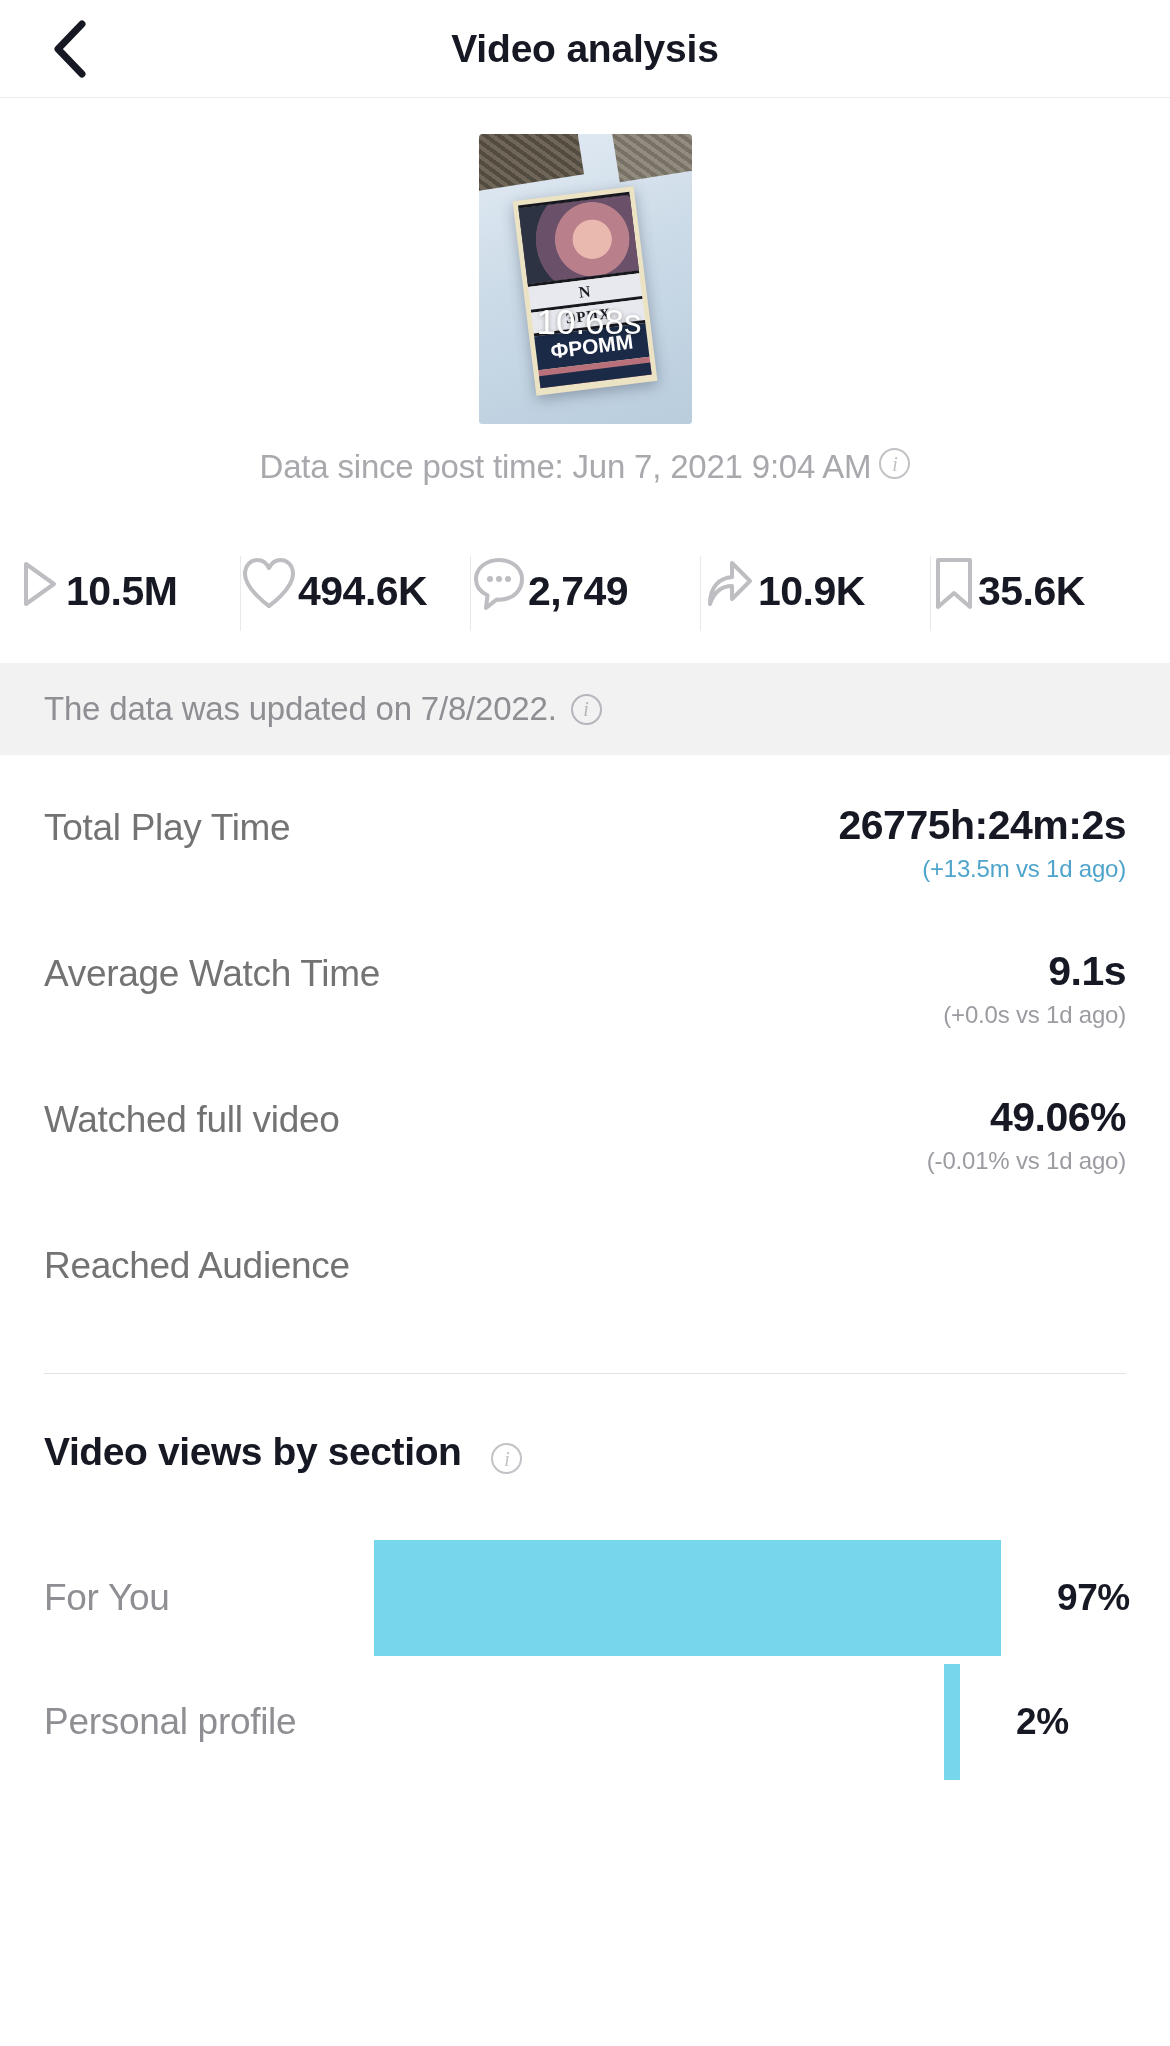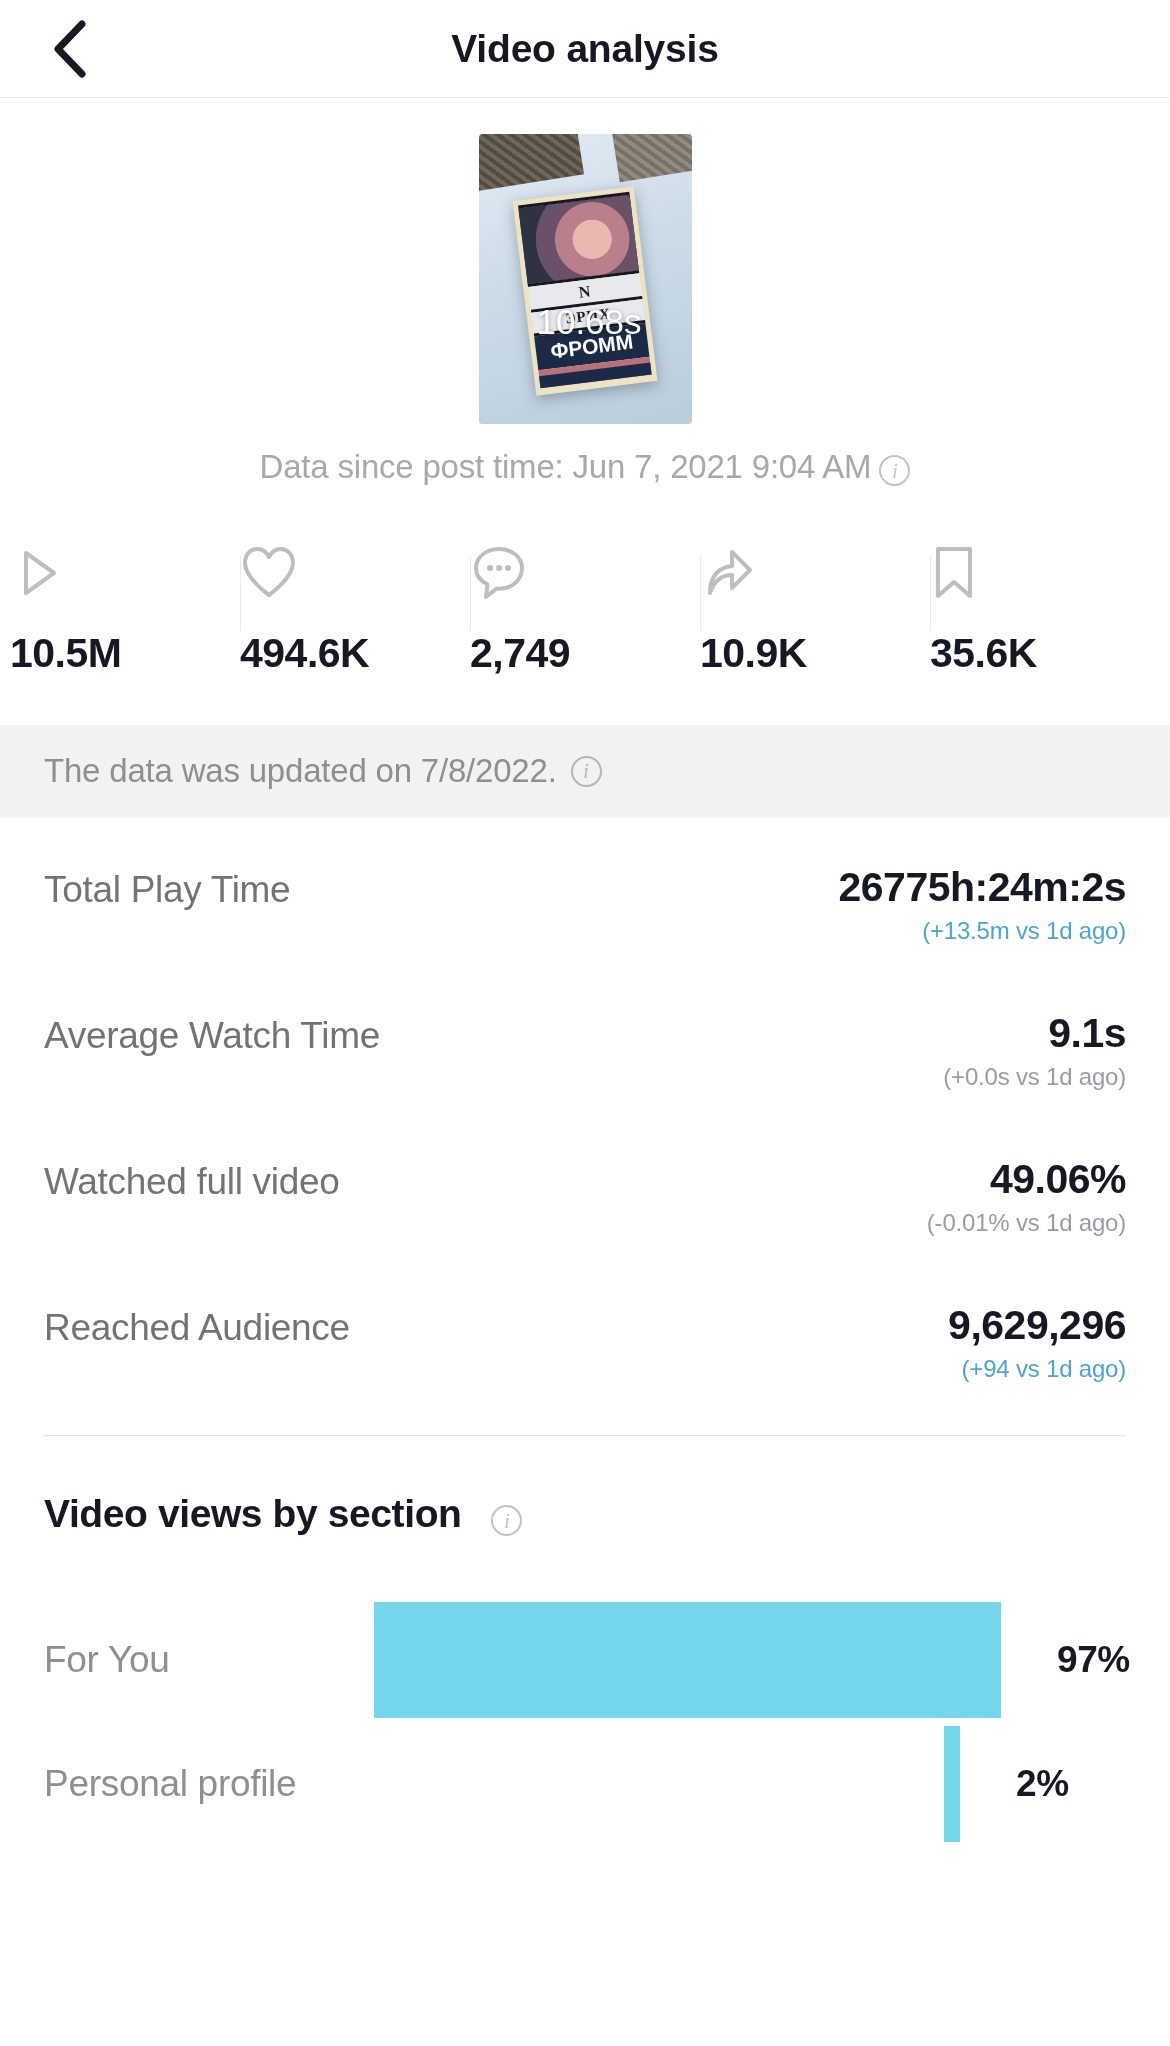--- a/index.html
+++ b/index.html
@@ -143,21 +143,21 @@
     color: #ffffff;
     font-size: 35px;
     font-weight: 400;
     text-shadow: 0 1px 4px rgba(0,0,0,.35);
   }
 
   
   .since-row {
     margin-top: 24px;
     display: flex;
-    align-items: flex-end;
+    align-items: flex-start;
     justify-content: center;
     gap: 8px;
     cursor: default;
   }
   .since-text {
     font-size: 33px;
     color: #a8a8ad;
     letter-spacing: -0.2px;
   }
 
@@ -184,22 +184,22 @@
   
   .stats {
     margin-top: 56px;
     display: flex;
     padding: 0 10px;
   }
   .stat {
     flex: 1;
     position: relative;
     display: flex;
-    flex-direction: column;
-    align-items: flex-start;
+    flex-direction: row;
+    align-items: flex-end;
     cursor: pointer;
   }
   .stat + .stat:before {
     content: "";
     position: absolute;
     left: 0;
     top: 14px;
     width: 1px;
     height: 75px;
     background: #e9e9ec;
@@ -447,24 +447,20 @@
     <div class="metric">
       <div class="metric-label">Watched full video</div>
       <div class="metric-right">
         <div class="metric-value">49.06%</div>
         <div class="metric-delta flat">(-0.01% vs 1d ago)</div>
       </div>
     </div>
 
     <div class="metric">
       <div class="metric-label">Reached Audience</div>
-      <div class="metric-right">
-        <div class="metric-value">9,629,296</div>
-        <div class="metric-delta up">(+94 vs 1d ago)</div>
-      </div>
     </div>
 
   </div>
 
   <div class="divider"></div>
 
   <div class="section-head">
     <span class="section-title">Video views by section</span>
     <span class="info-icon">i</span>
   </div>

